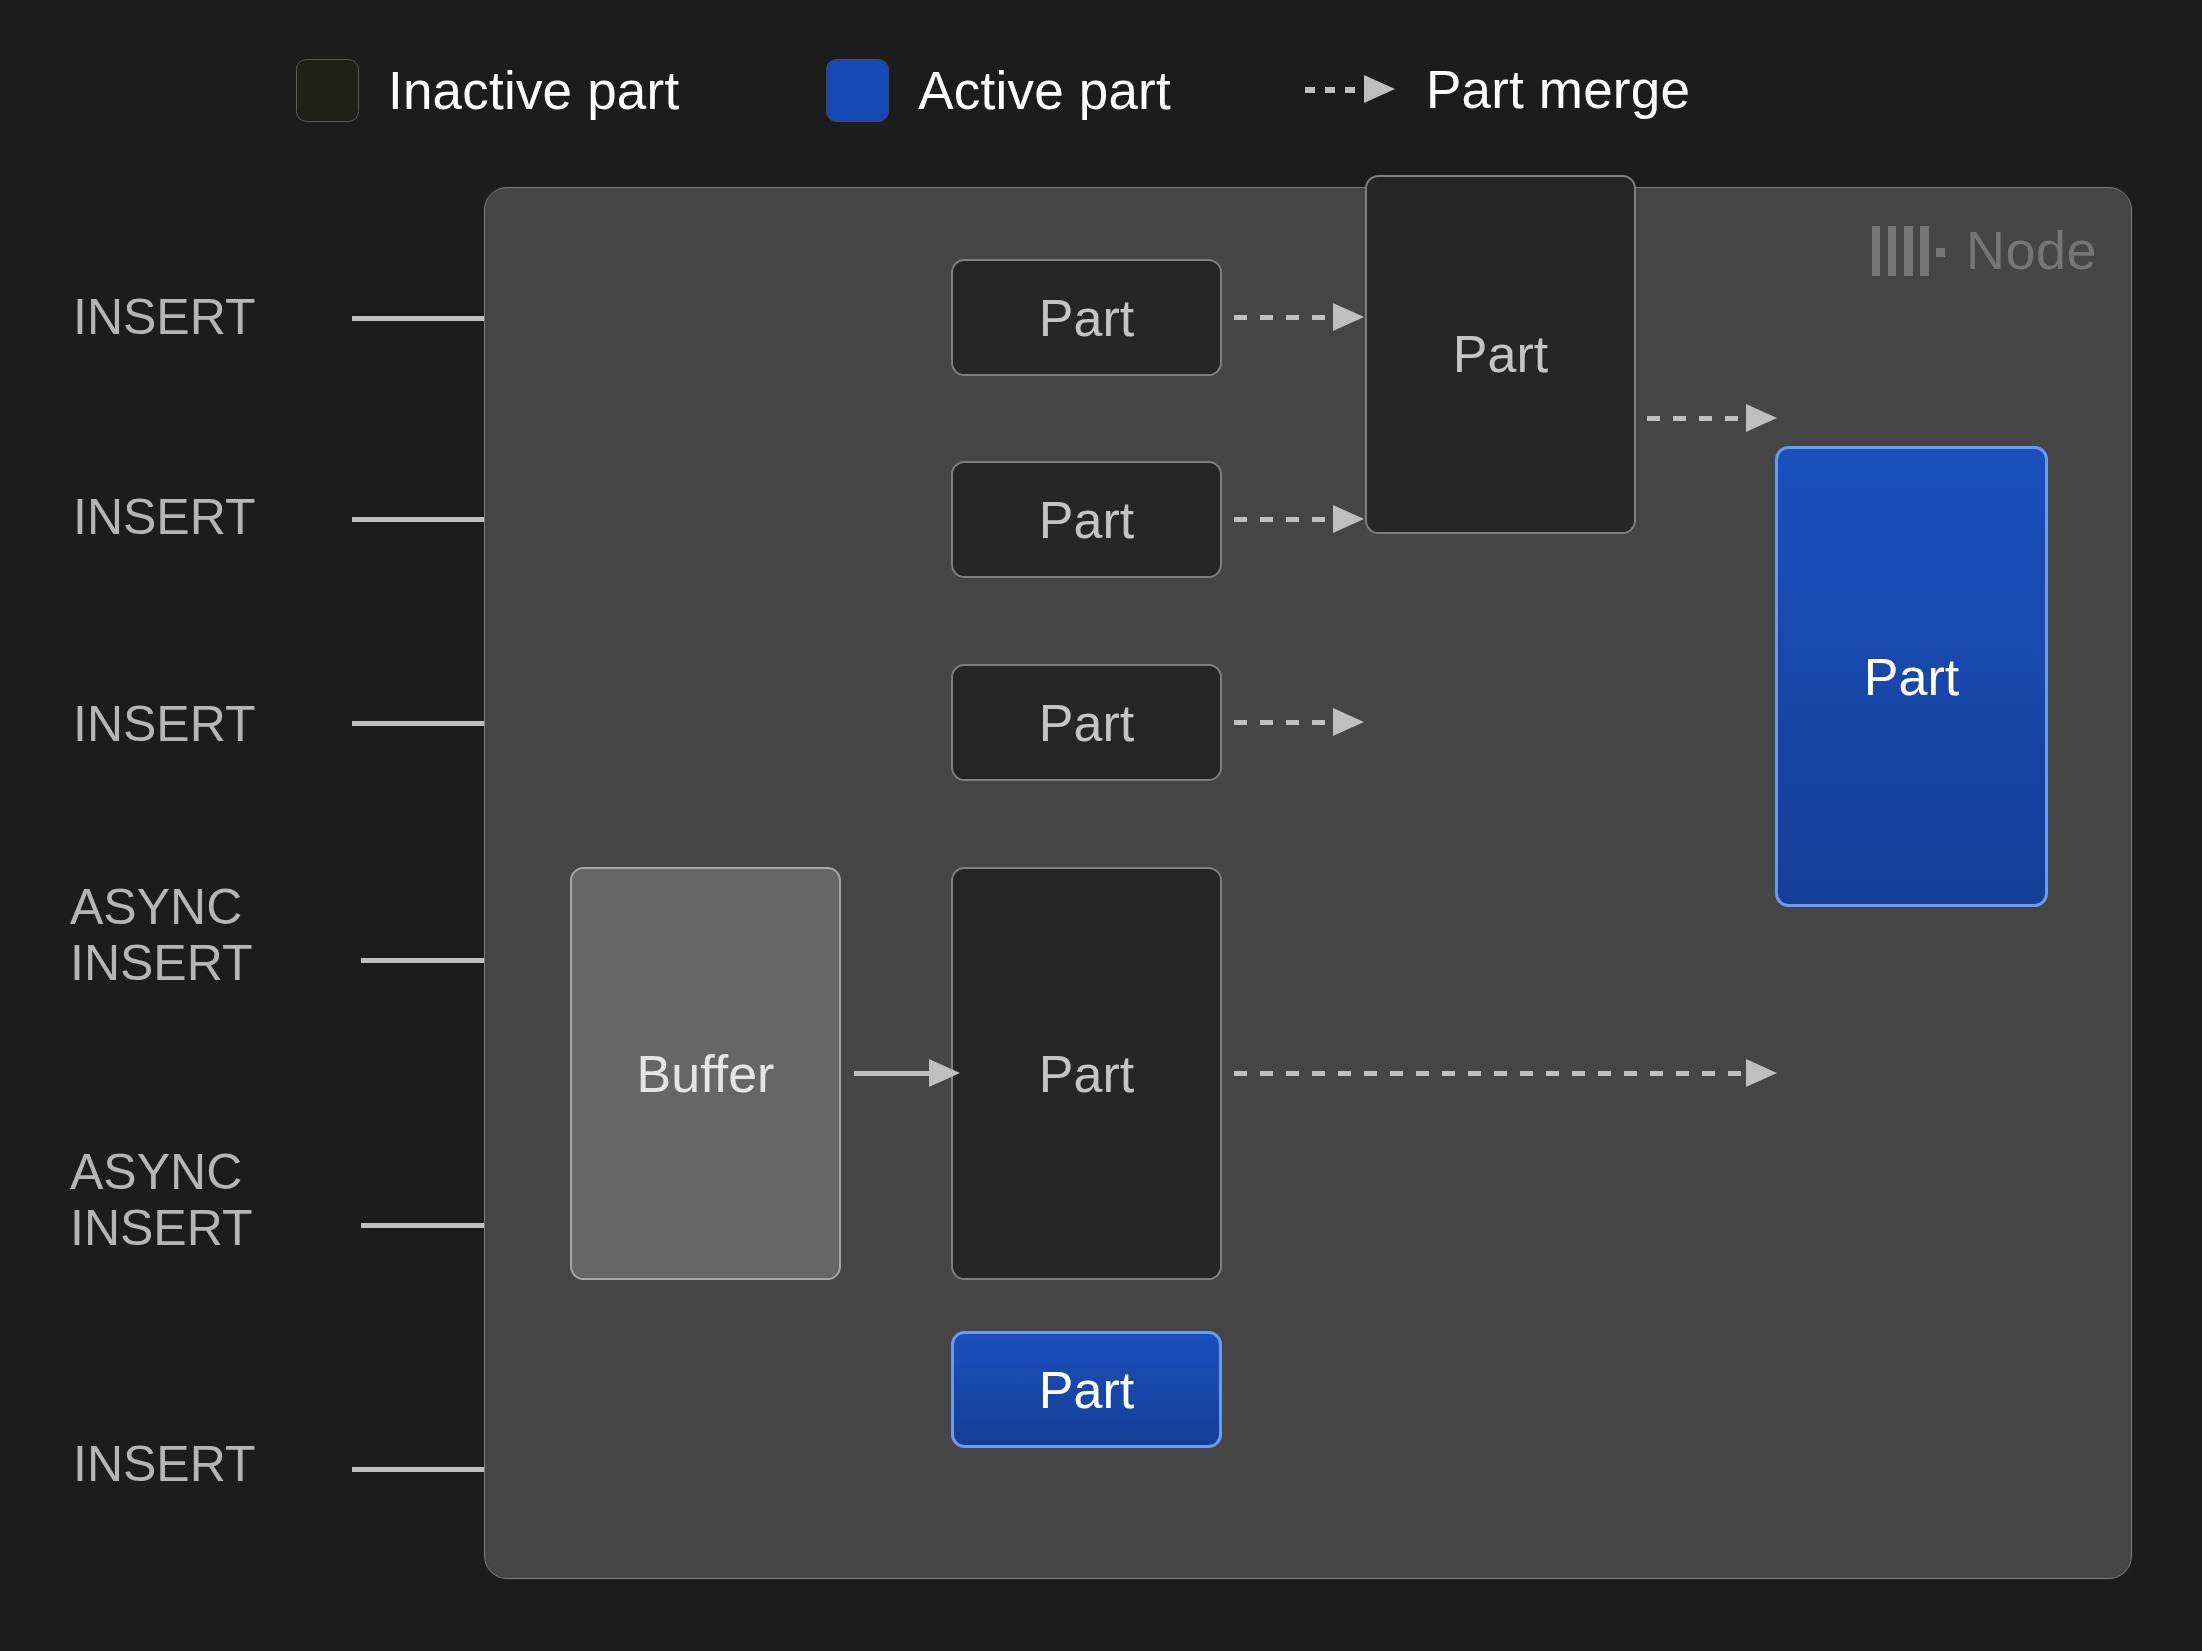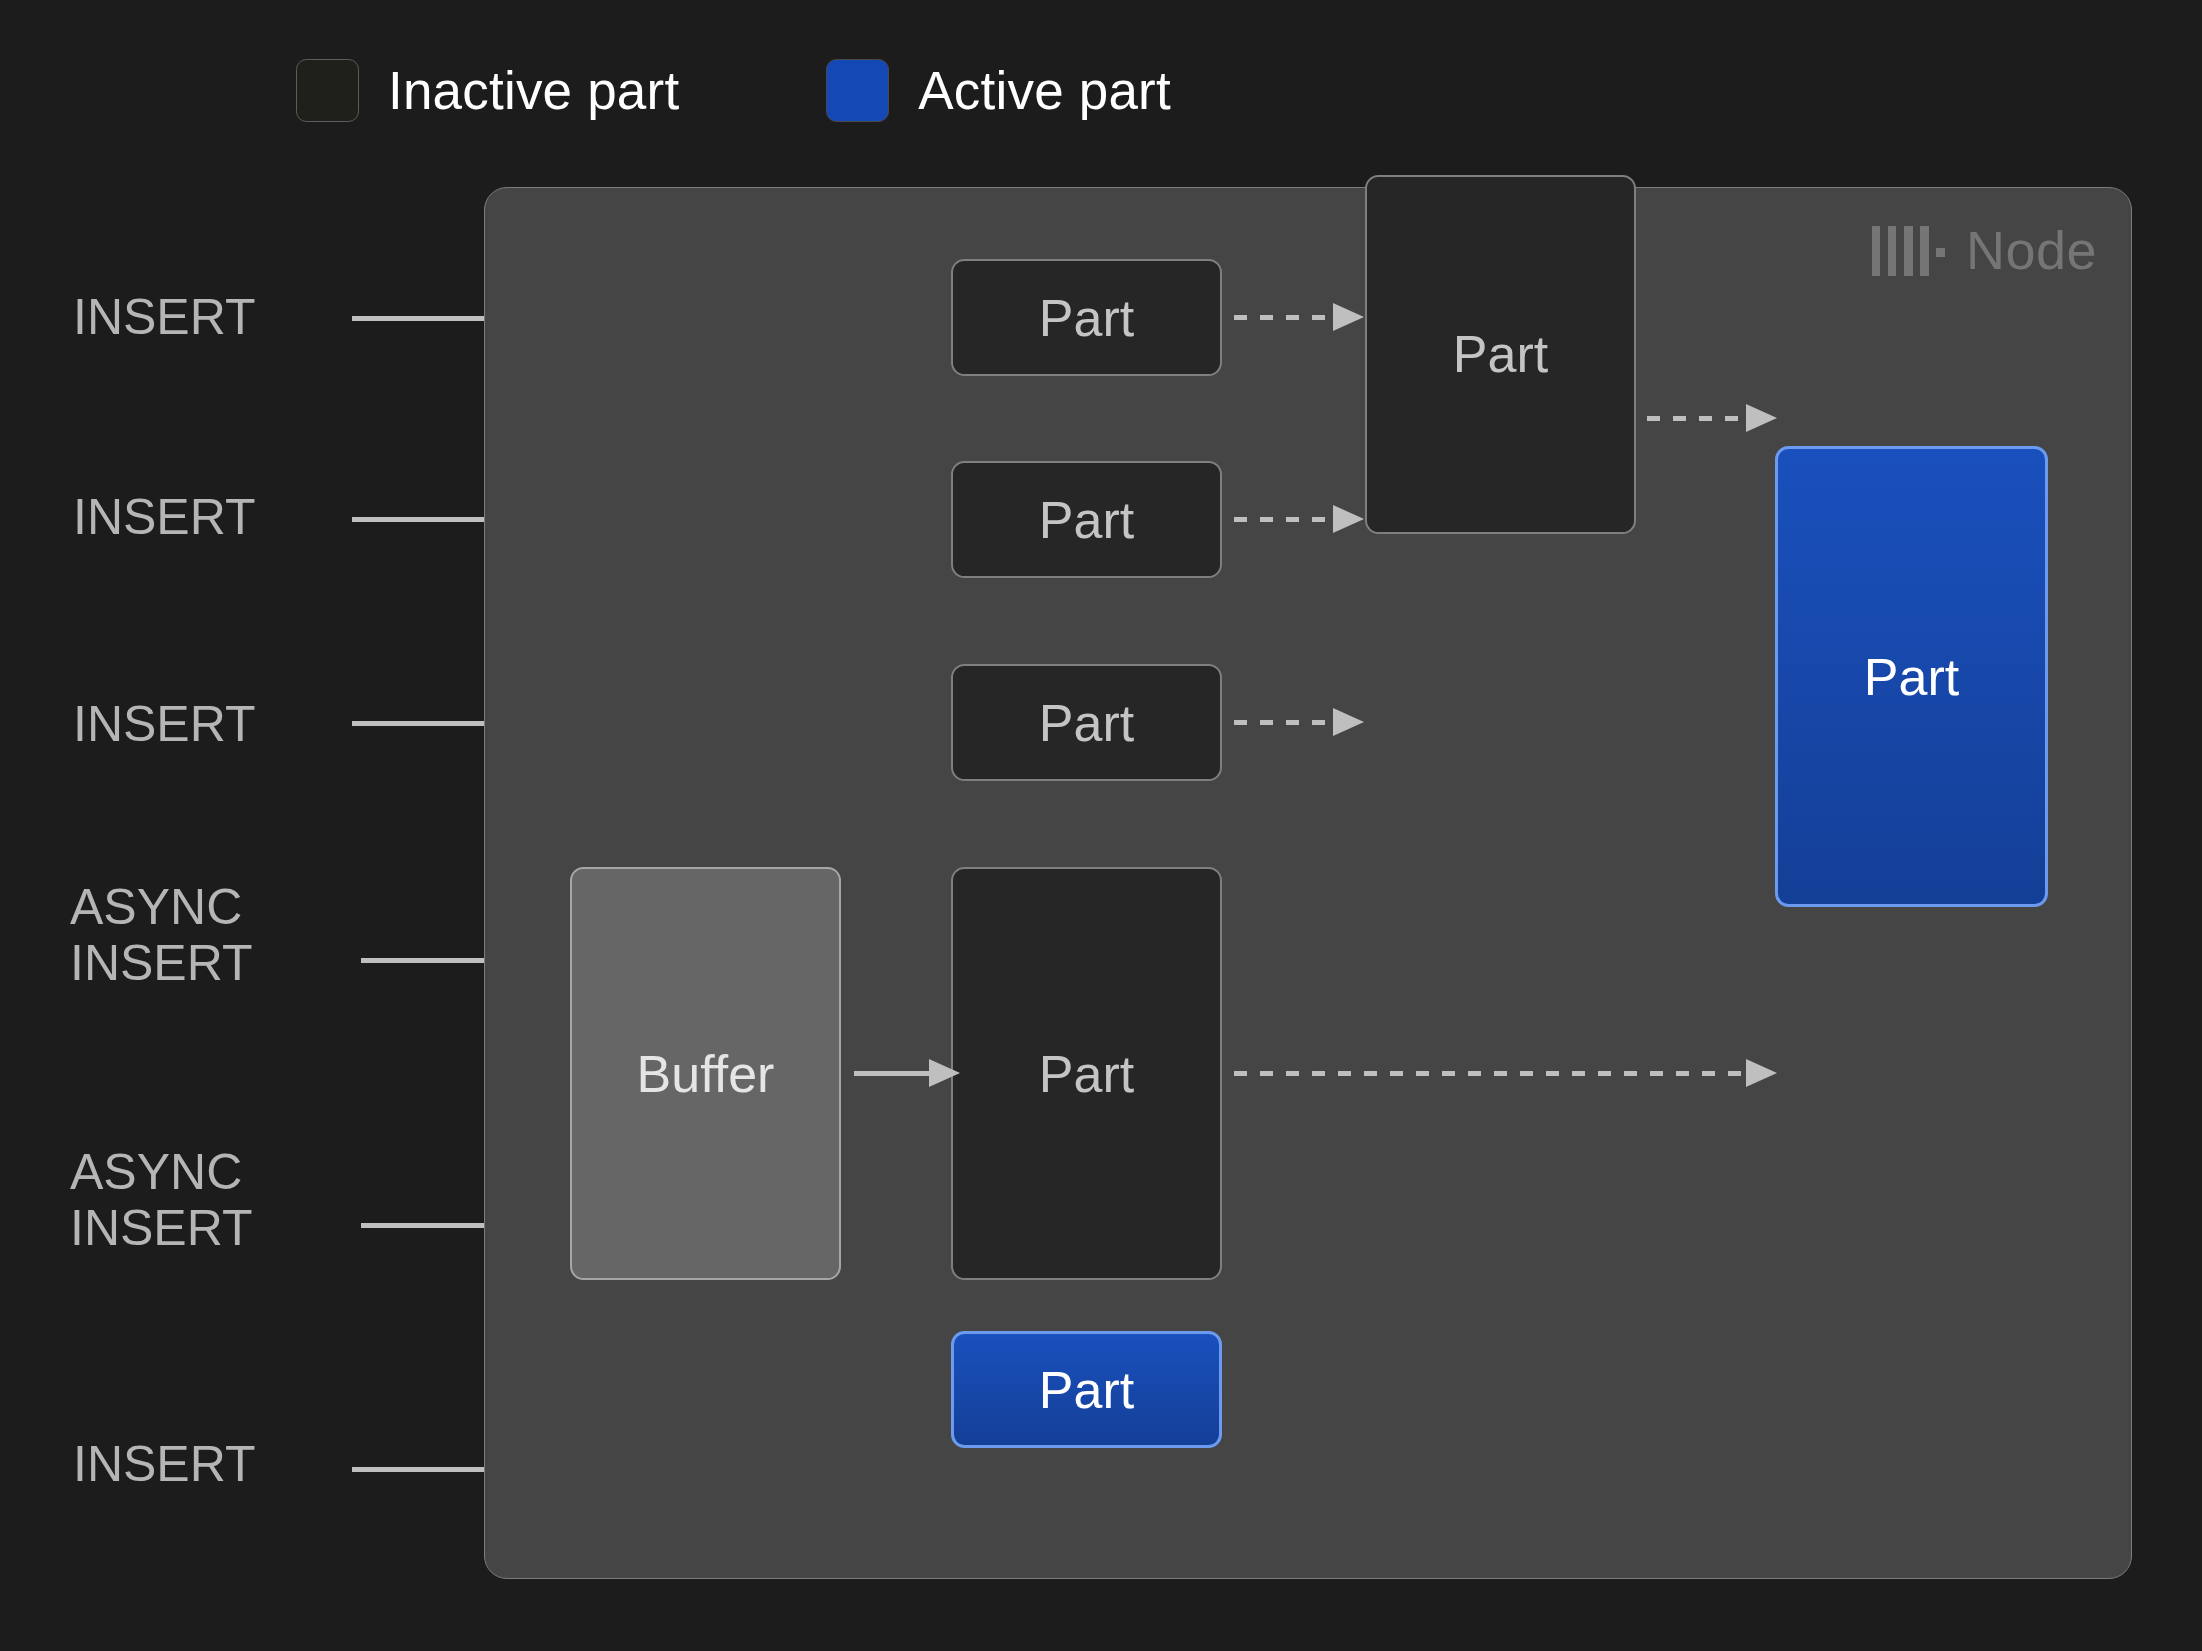--- a/index.html
+++ b/index.html
@@ -193,20 +193,27 @@
   <div class="legend-item inactive">
     <span class="swatch inactive"></span>
     <span class="legend-label">Inactive part</span>
   </div>
 
   <div class="legend-item active">
     <span class="swatch active"></span>
     <span class="legend-label">Active part</span>
   </div>
 
+  <div class="legend-item merge">
+    <span class="merge-glyph">
+      <span class="dashes"></span>
+        <span class="head"></span>
+    </span>
+    <span class="legend-label">Part merge</span>
+  </div>
 
 </div>
 
 <div class="src-label" style="left:73px;  top:289px;">INSERT</div>
 <div class="src-label" style="left:73px;  top:489px;">INSERT</div>
 <div class="src-label" style="left:73px;  top:696px;">INSERT</div>
 <div class="src-label" style="left:70px;  top:879px;">ASYNC
 INSERT</div>
 <div class="src-label" style="left:70px;  top:1144px;">ASYNC
 INSERT</div>

